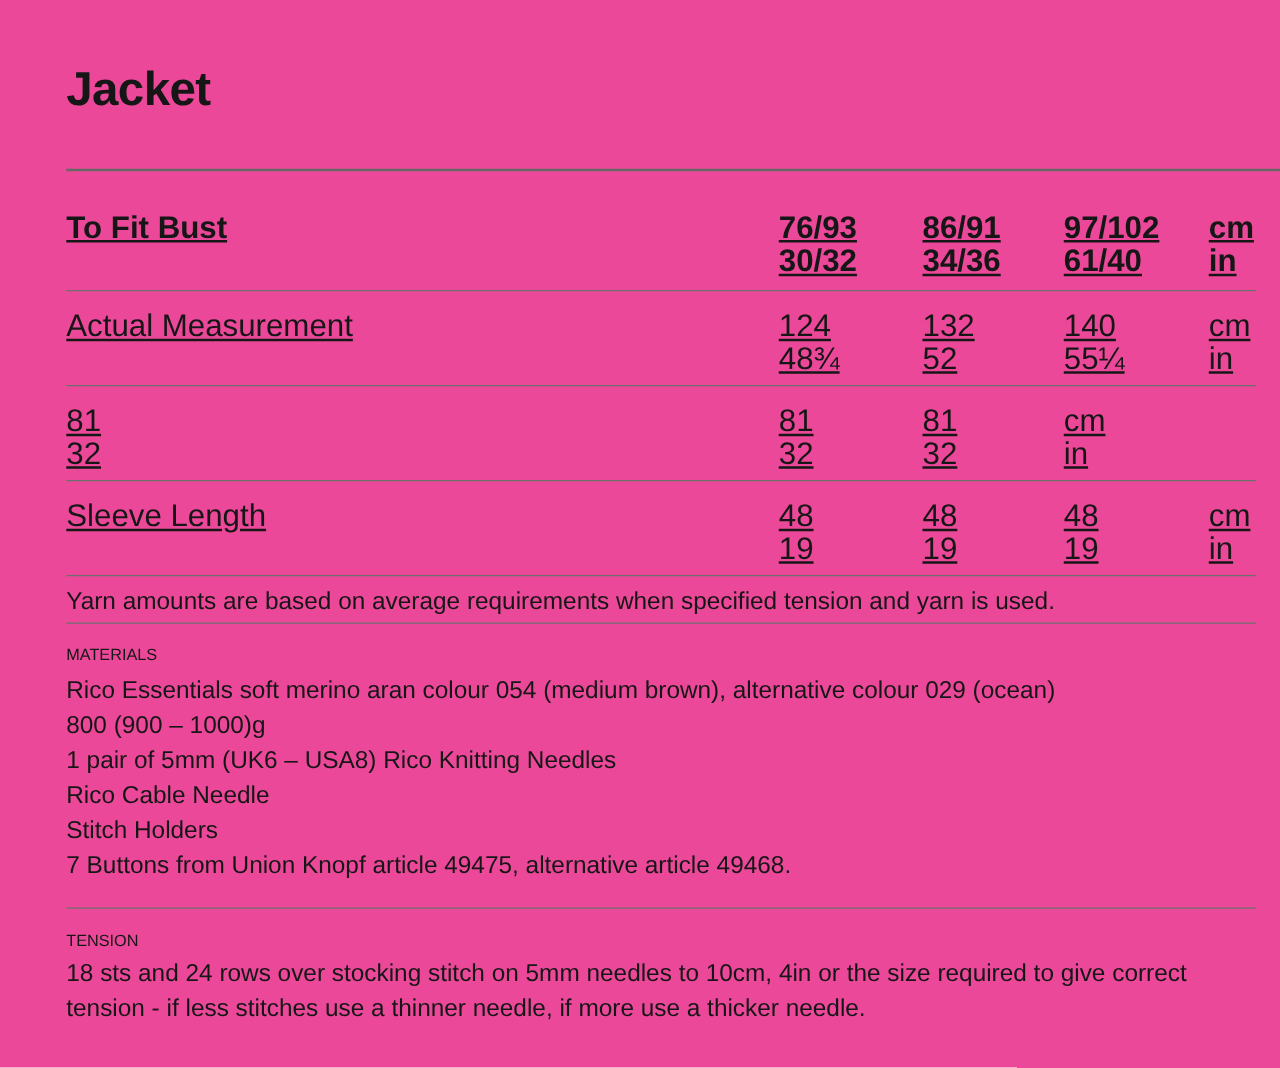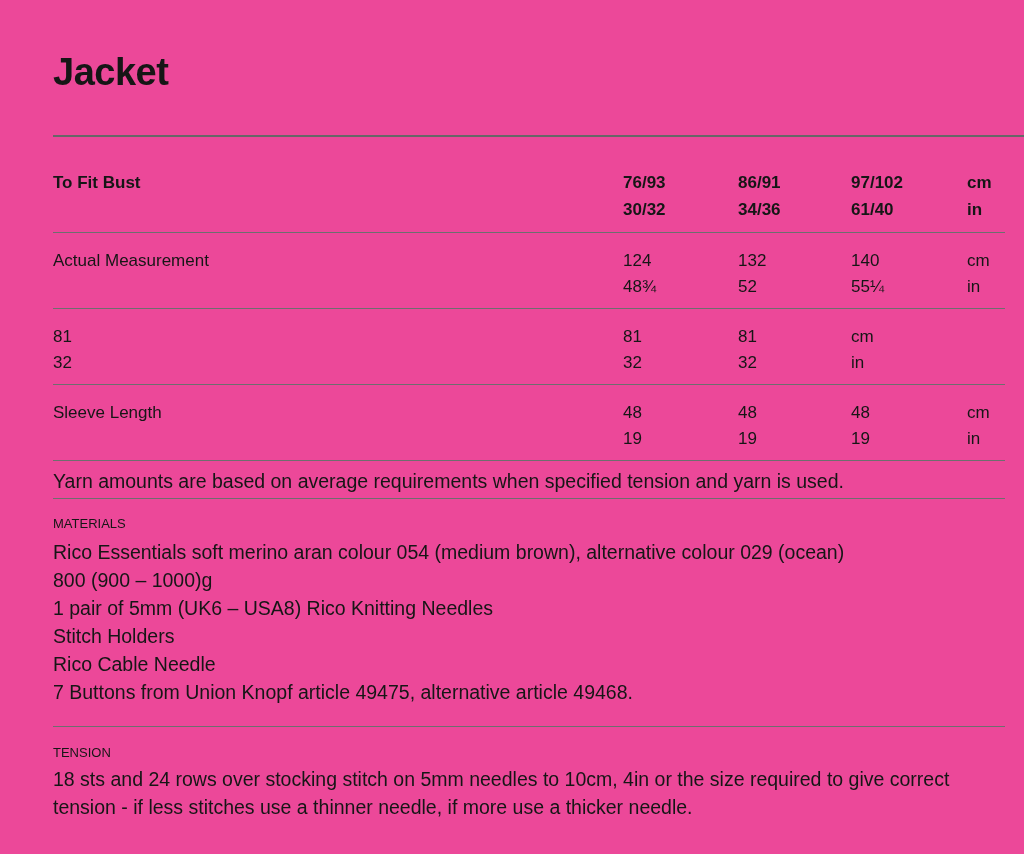--- a/index.html
+++ b/index.html
@@ -33,21 +33,22 @@
     border-top: 1.5px solid #6e6e6e;
   }
   .rule-top {
     margin-top: 43px;
     width: 971px; 
     border-top: 2px solid #676767;
   }
   .grid {
     display: grid;
     grid-template-columns: 1fr 115px 113px 116px 38px;
-    font-size: 17px;
+    font-size: 25px;
+    text-decoration: underline;
   }
   .grid .line { line-height: 26px; }
   .hdr { padding-top: 32px; padding-bottom: 9px; font-weight: 700; }
   .hdr .line { line-height: 27px; }
   .row { padding-top: 15px; padding-bottom: 8px; }
   .note-row {
     padding-top: 7px;
     padding-bottom: 4px;
     font-size: 19.5px;
     line-height: 26px;
@@ -178,22 +179,22 @@
       <div class="note-row">Yarn amounts are based on average requirements when specified tension and yarn is used.</div>
 
       <div class="rule"></div>
     </div>
 
     <div class="section">
       <h2 class="section-heading">MATERIALS</h2>
       <div class="body-line">Rico Essentials soft merino aran colour 054 (medium brown), alternative colour 029 (ocean)</div>
       <div class="body-line">800 (900 – 1000)g</div>
       <div class="body-line">1 pair of 5mm (UK6 – USA8) Rico Knitting Needles</div>
+      <div class="body-line">Rico Cable Needle</div>
       <div class="body-line">Stitch Holders</div>
-      <div class="body-line">Rico Cable Needle</div>
       <div class="body-line">7 Buttons from Union Knopf article 49475, alternative article 49468.</div>
     </div>
 
     <div class="rule rule-tension"></div>
 
     <div class="section tension-section">
       <h2 class="section-heading">TENSION</h2>
       <p class="tension-text">18 sts and 24 rows over stocking stitch on 5mm needles to 10cm, 4in or the size required to give correct tension - if less stitches use a thinner needle, if more use a thicker needle.</p>
     </div>
 

